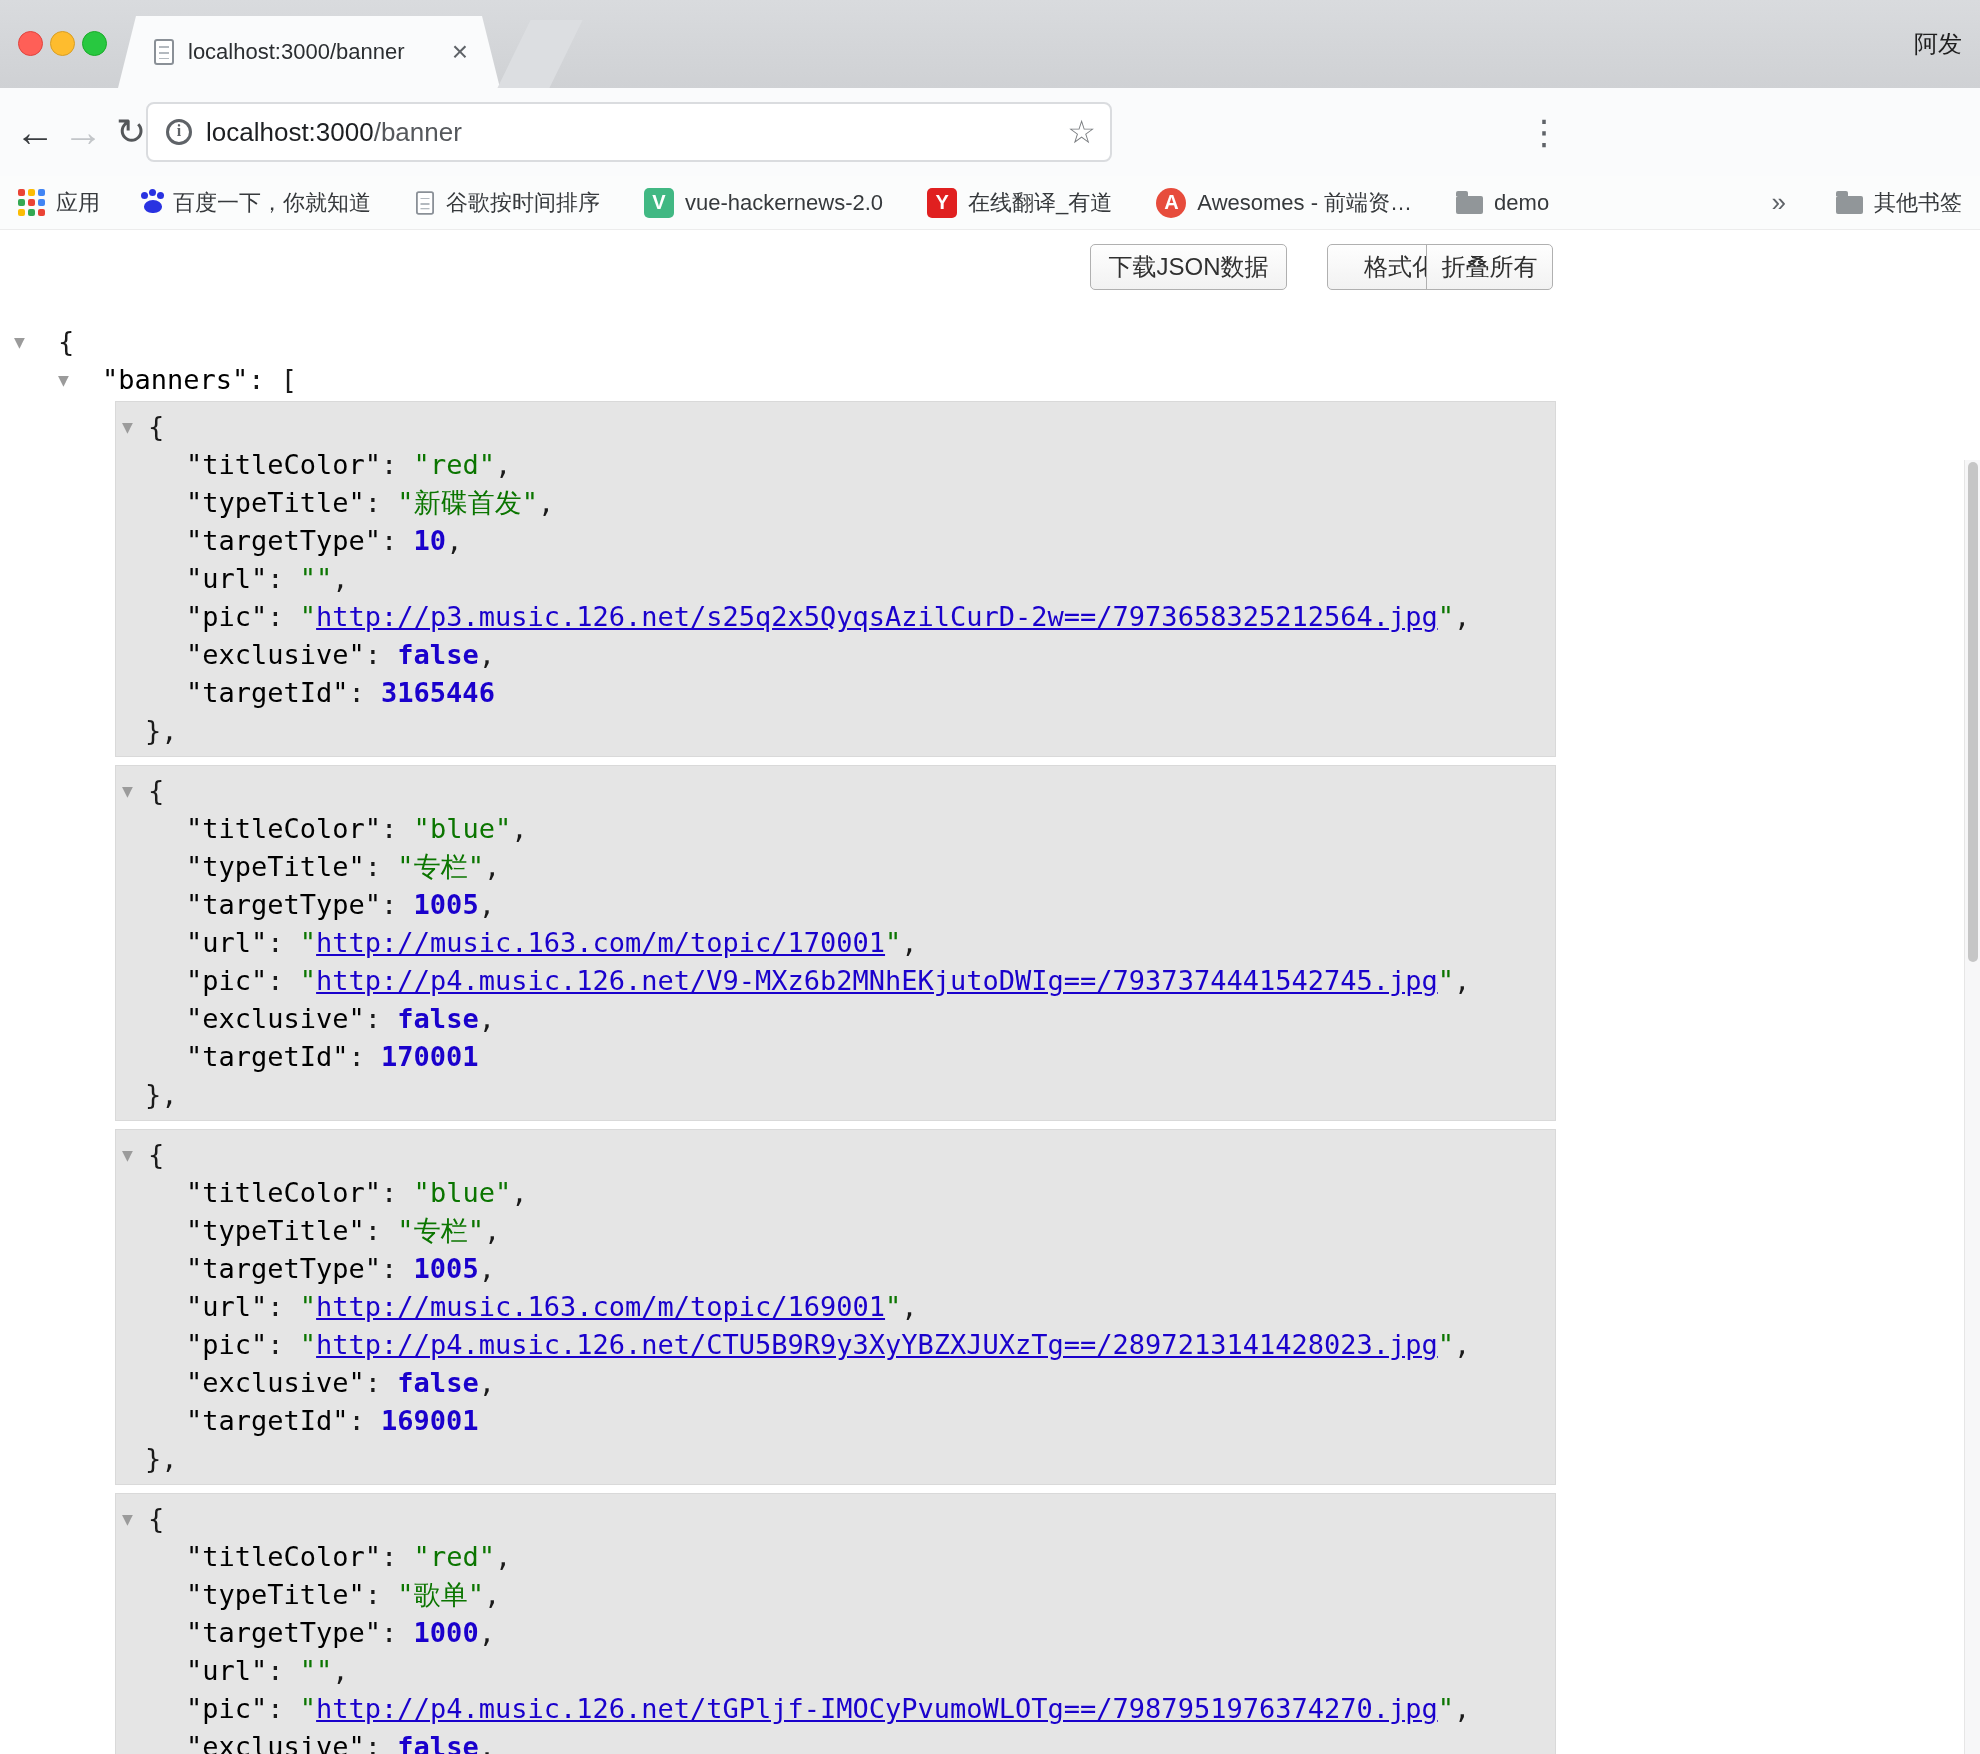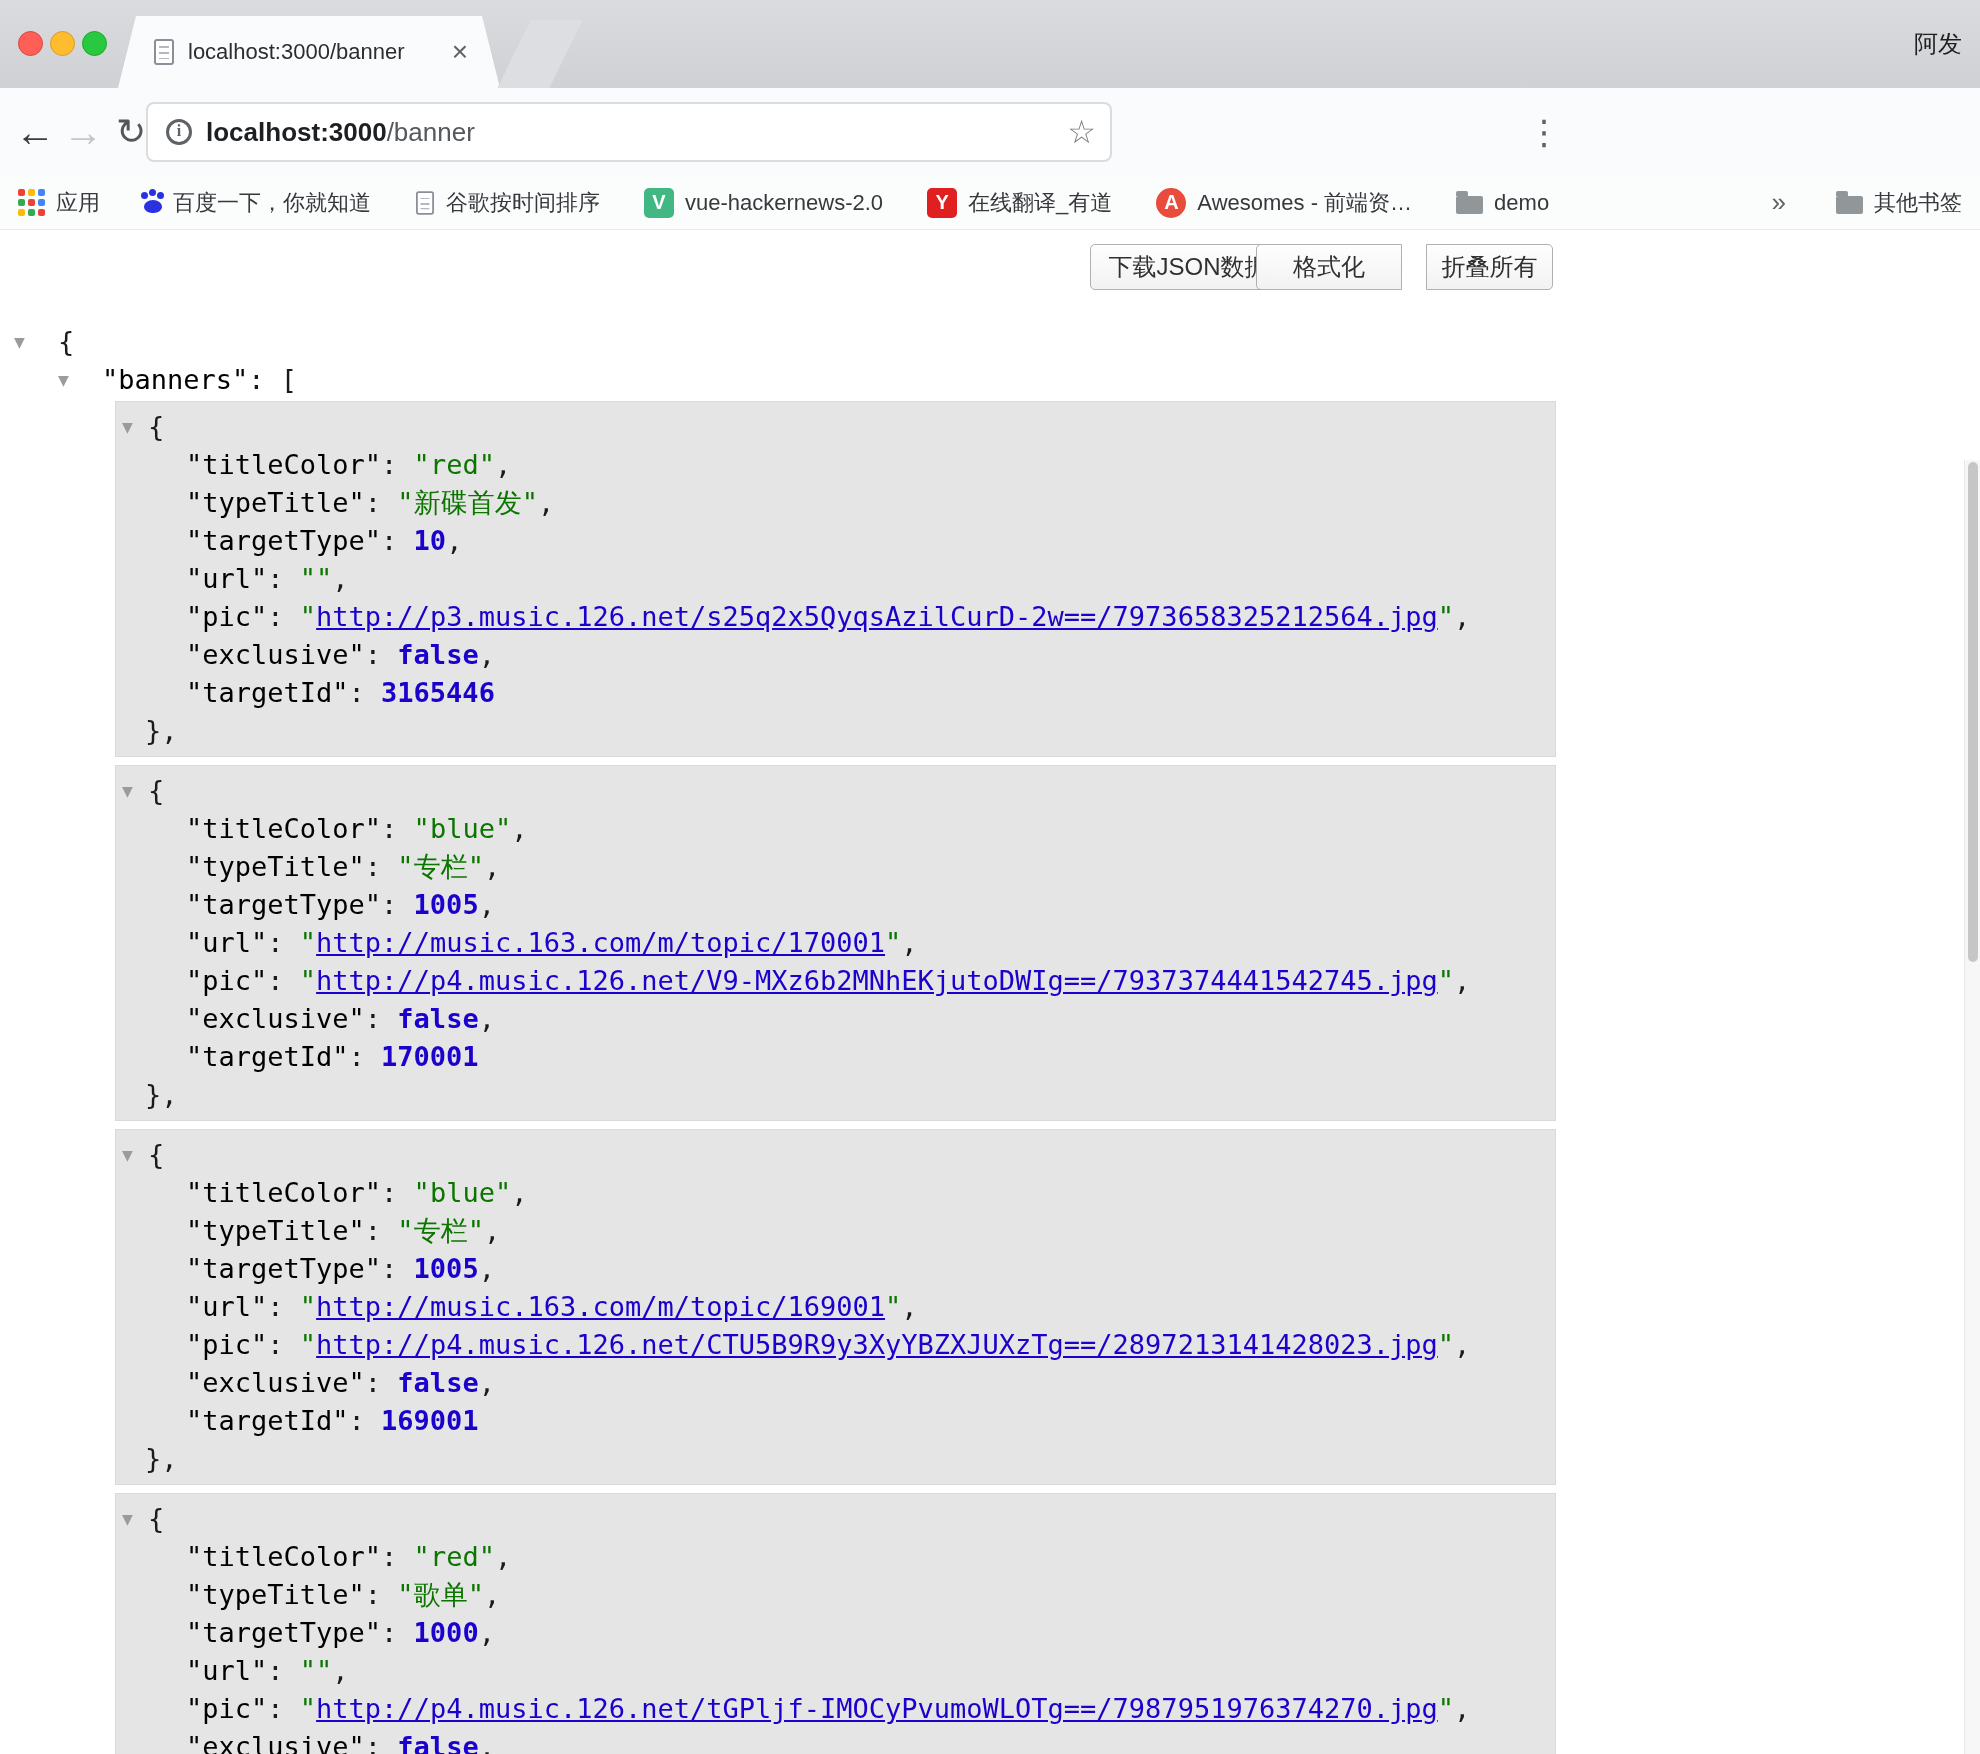--- a/index.html
+++ b/index.html
@@ -39,21 +39,21 @@
   .reload  { left:108px; font-size:36px; color:#54575a; }
   .urlbar { position:absolute; left:146px; top:14px; width:966px; height:60px;
             background:#fff; border:2px solid #dadcdf; border-radius:8px;
             display:flex; align-items:center; }
   .info-icon { width:26px; height:26px; border:3px solid #5f6368; border-radius:50%;
                margin-left:18px; position:relative; flex:none; }
   .info-icon::after { content:"i"; position:absolute; left:50%; top:50%;
                       transform:translate(-50%,-55%);
                       font:bold 16px "Liberation Serif", serif; color:#5f6368; }
   .url-text { margin-left:14px; font-size:26px; white-space:nowrap; }
-  .url-origin { color:#1d1f22; font-weight:700; }
+  .url-origin { color:#1d1f22; font-weight:400; }
   .url-path   { color:#55585c; }
   .star { margin-left:auto; margin-right:14px; font-size:32px; color:#7a7d80; }
 
   .ext { position:absolute; top:114px; width:36px; height:36px; display:flex;
          align-items:center; justify-content:center; }
   .ext-vimium   { left:1122px; font-size:28px; font-weight:bold; color:#57606a; }
   .ext-translate{ left:1166px; position:absolute; }
   .ext-translate .en  { position:absolute; left:0; top:-2px; font-size:14px; font-weight:bold; color:#5f6368; }
   .ext-translate .yng { position:absolute; right:-2px; bottom:-2px; font-size:19px; color:#5f6368; }
   .ext-fe { left:1210px; background:#f4511e; border-radius:6px; color:#fff;
@@ -107,21 +107,21 @@
   .bm-other { margin-left:6px; }
 
   
   .content { position:absolute; left:0; top:230px; width:1980px; height:1524px;
              background:#fff; }
   .pagebtn { position:absolute; top:14px; height:46px;
              background:linear-gradient(#fefefe,#f2f2f2); border:1px solid #b0b0b0;
              font-size:24px; color:#303030; display:flex; align-items:center;
              justify-content:center; font-family:inherit; cursor:default; }
   .btn-download { left:1090px; width:197px; border-radius:5px; }
-  .btn-format   { left:1256px; width:146px; border-radius:5px 0 0 5px; }
+  .btn-format   { left:1327px; width:146px; border-radius:5px 0 0 5px; }
   .btn-collapse { left:1426px; width:127px; border-radius:0 5px 5px 0; border-left:1px solid #b0b0b0;text-align:right; }
 
   
   .jtree { position:absolute; left:0; top:0; width:1980px; padding:93px 0 0 0;
            font-family:"DejaVu Sans Mono", monospace; font-size:27px; line-height:38px;
            color:#1a1a1a; }
   .tri { display:inline-block; width:44px; color:#9b9b9b; font-size:18px;
          vertical-align:3px; cursor:default; }
   .tri::after { content:"\25BC"; }
   .tri-sm { width:26px; }

